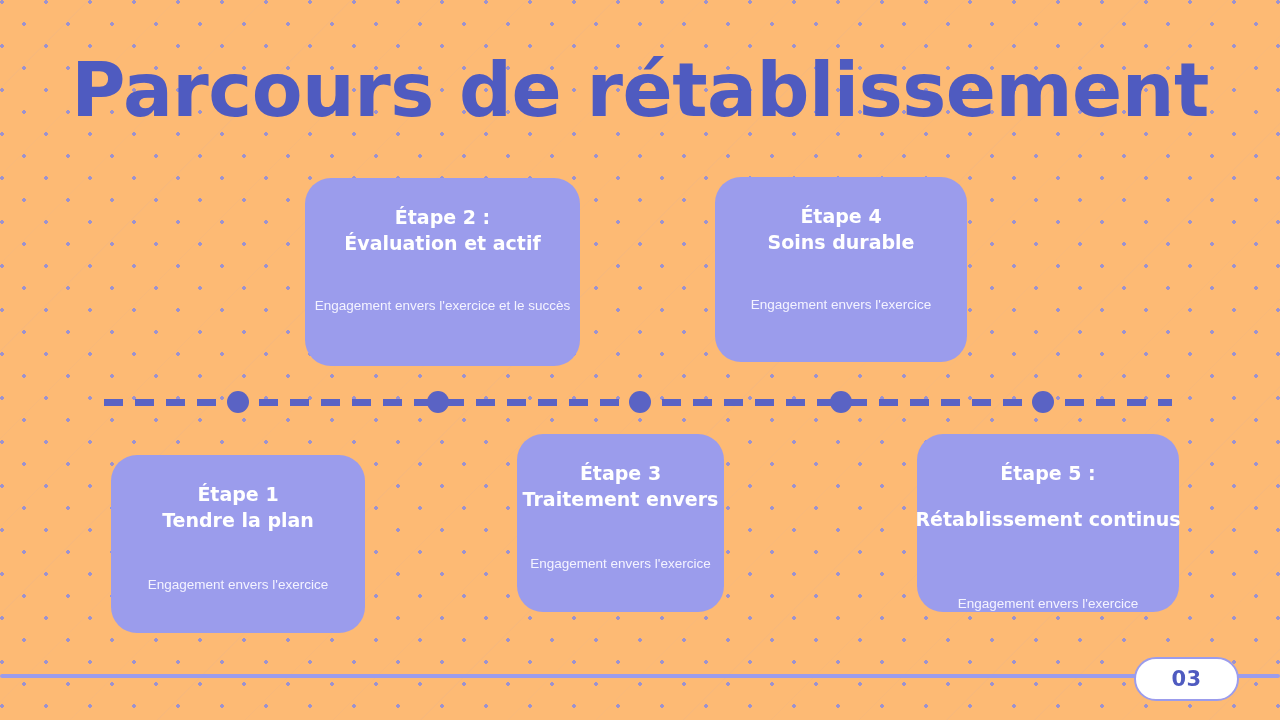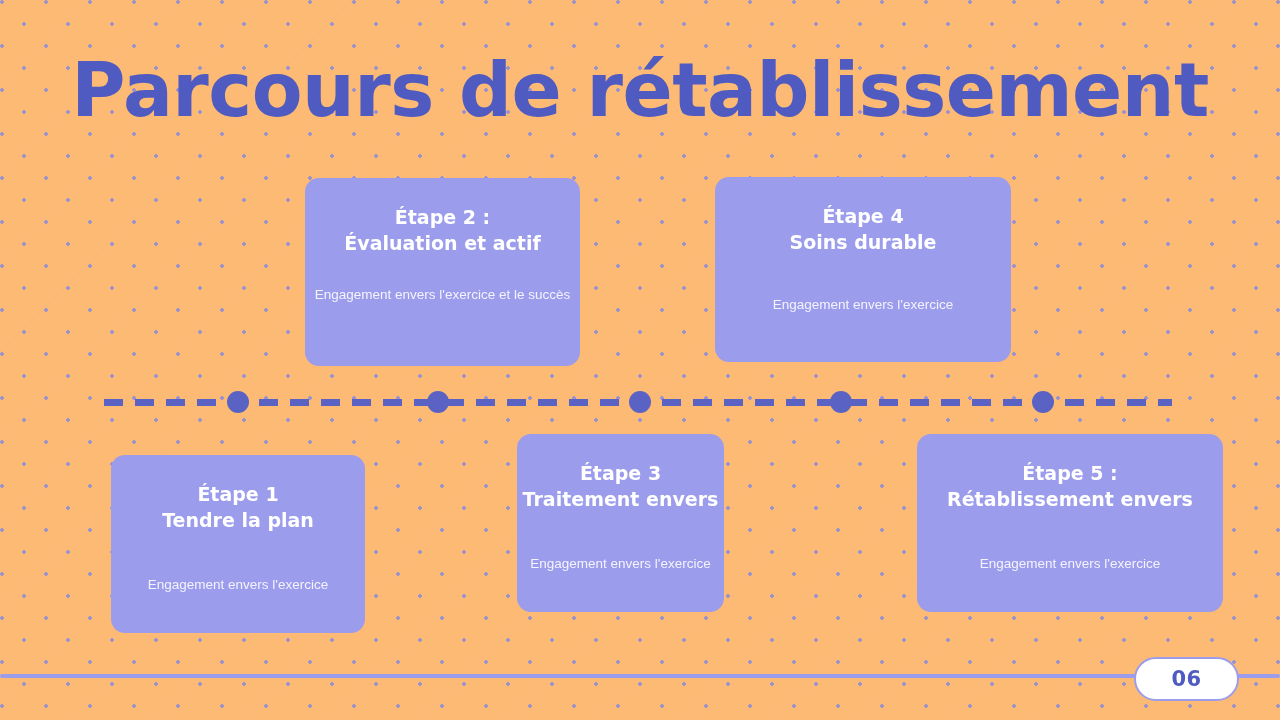--- a/index.html
+++ b/index.html
@@ -92,21 +92,21 @@
     height: 22px;
     margin-left: -11px;
     border-radius: 50%;
     background: #5a63c4;
   }
 
   
   .step-card {
     position: absolute;
     background: #9b9cec;
-    border-radius: 14px;
+    border-radius: 26px;
     box-sizing: border-box;
     padding: 26px 18px 22px 18px;
     color: #ffffff;
     text-align: center;
     display: flex;
     flex-direction: column;
     align-items: center;
   }
   .card-title {
     font-size: 19px;
@@ -130,25 +130,25 @@
     font-weight: 400;
     color: #f4f3ff;
     font-family: "Liberation Sans", sans-serif;
     white-space: nowrap;
   }
 
   
   #card-step-1 { left: 111px;  top: 434px; width: 254px; height: 178px; margin-top: 21px; }
   #card-step-2 { left: 305px;  top: 178px; width: 275px; height: 188px; }
   #card-step-3 { left: 517px;  top: 434px; width: 207px; height: 178px; }
-  #card-step-4 { left: 715px;  top: 177px; width: 296px; height: 185px; text-align: right; }
-  #card-step-5 { left: 917px;  top: 434px; width: 306px; height: 178px; }
+  #card-step-4 { left: 715px;  top: 177px; width: 252px; height: 185px; text-align: right; }
+  #card-step-5 { left: 917px;  top: 434px; width: 262px; height: 178px; gap: 20px; }
 
   #card-step-1 .card-desc { margin-top: 42px; }
-  #card-step-2 .card-desc { margin-top: 29px; }
+  #card-step-2 .card-desc { margin-top: 40px; }
   #card-step-3 .card-desc { margin-top: 42px; }
   #card-step-4 .card-desc { margin-top: 40px; }
   #card-step-5 .card-desc { margin-top: 42px; }
 
   
   #footer-rule {
     position: absolute;
     left: 0;
     top: 674px;
     width: 1280px;
@@ -215,22 +215,22 @@
   </div>
 
   <div class="step-card" id="card-step-3">
     <div class="card-title">Étape 3</div>
     <div class="card-title-2">Traitement envers</div>
     <div class="card-desc">Engagement envers l'exercice</div>
   </div>
 
   <div class="step-card" id="card-step-5">
     <div class="card-title">Étape 5 :</div>
-    <div class="card-title-2">Rétablissement envers</div>
+    <div class="card-title-2">Rétablissement continus</div>
     <div class="card-desc">Engagement envers l'exercice</div>
   </div>
 
   <div id="footer-rule"></div>
   <div id="page-number-badge">
-    <span id="page-number-text">06</span>
+    <span id="page-number-text">03</span>
   </div>
 
 </div>
 
 </body></html>

